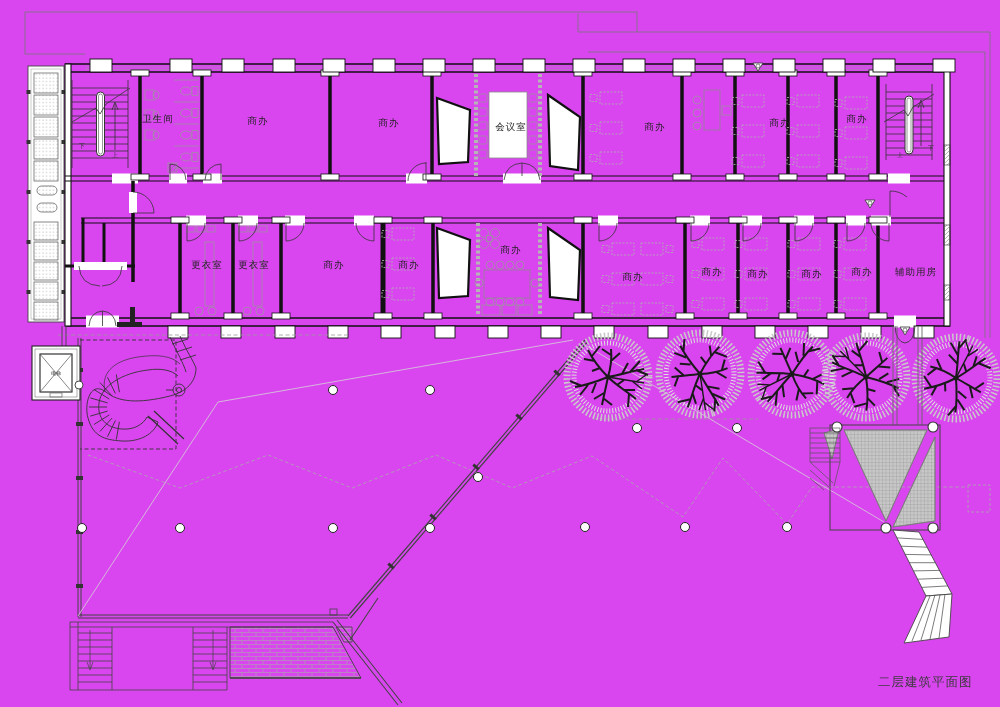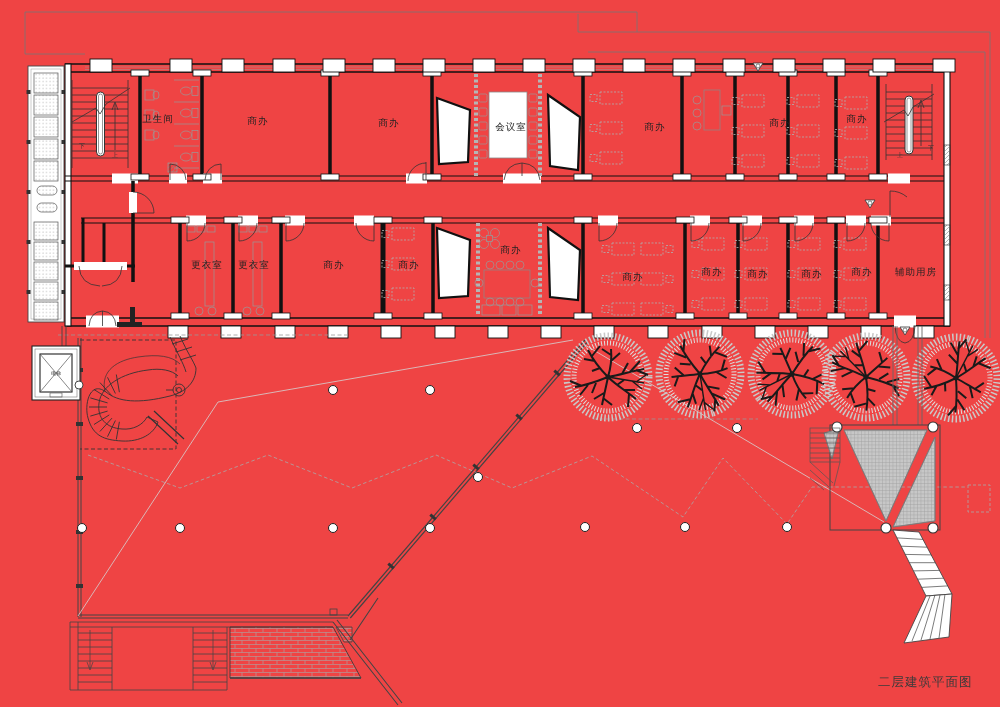--- a/index.html
+++ b/index.html
@@ -1,16 +1,16 @@
 <!DOCTYPE html>
 <html><head>
 <meta charset="utf-8">
 <style>
   html,body{margin:0;padding:0;background:#fff;width:1000px;height:707px;overflow:hidden}
-  #plan-wrap{position:relative;width:1000px;height:707px;background:#ef4444}
+  #plan-wrap{position:relative;width:1000px;height:707px;background:#d946ef}
   svg{display:block}
   text{font-family:"DejaVu Sans",sans-serif;fill:#222}
   .room-label{font-size:9.5px;letter-spacing:1px}
   .anno{fill:#333}
   .title-text{font-size:12.5px;fill:#3a3a3a;letter-spacing:1px}
   .thin{stroke:#333;stroke-width:.8;fill:none}
   .lt{stroke:#999;stroke-width:.7;fill:none}
   .furn{stroke:#b0b0b0;stroke-width:.8;fill:none;stroke-dasharray:2,1.5}
 </style>
 </head>

